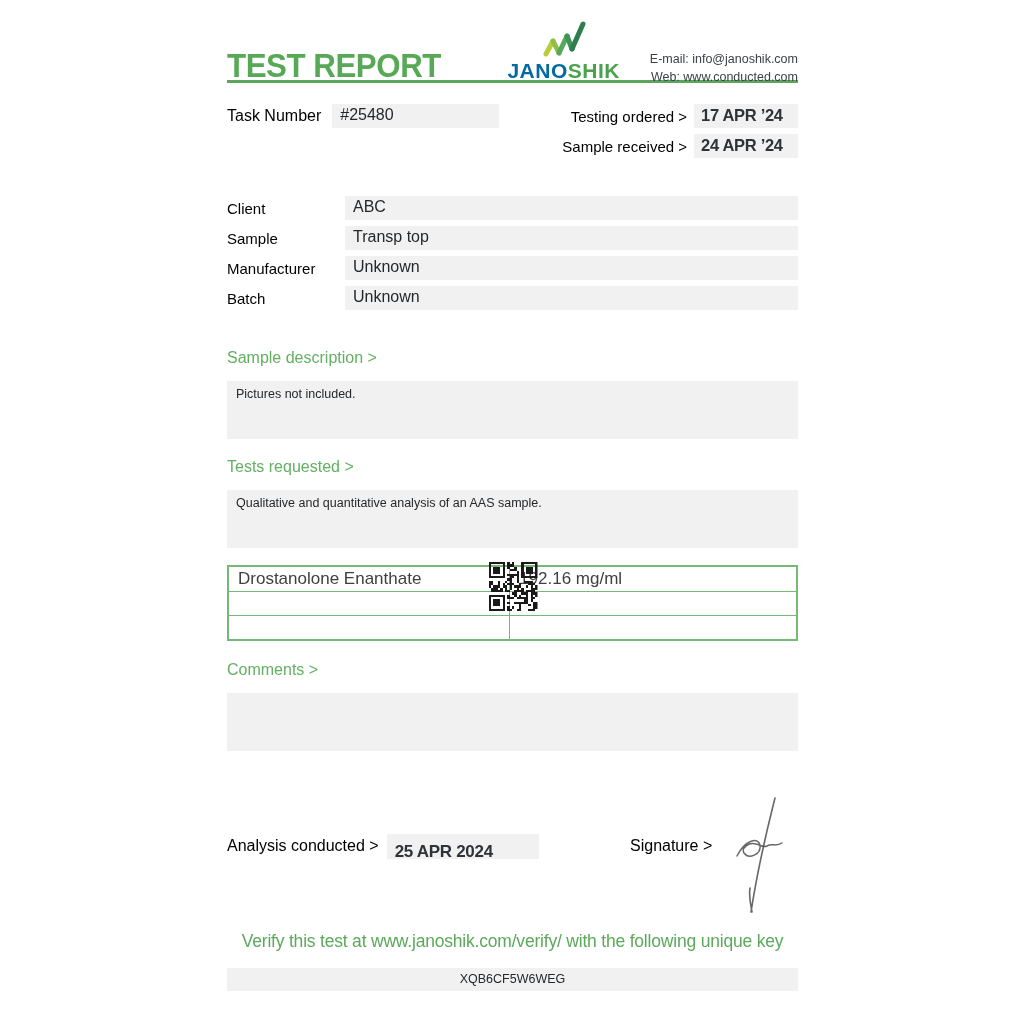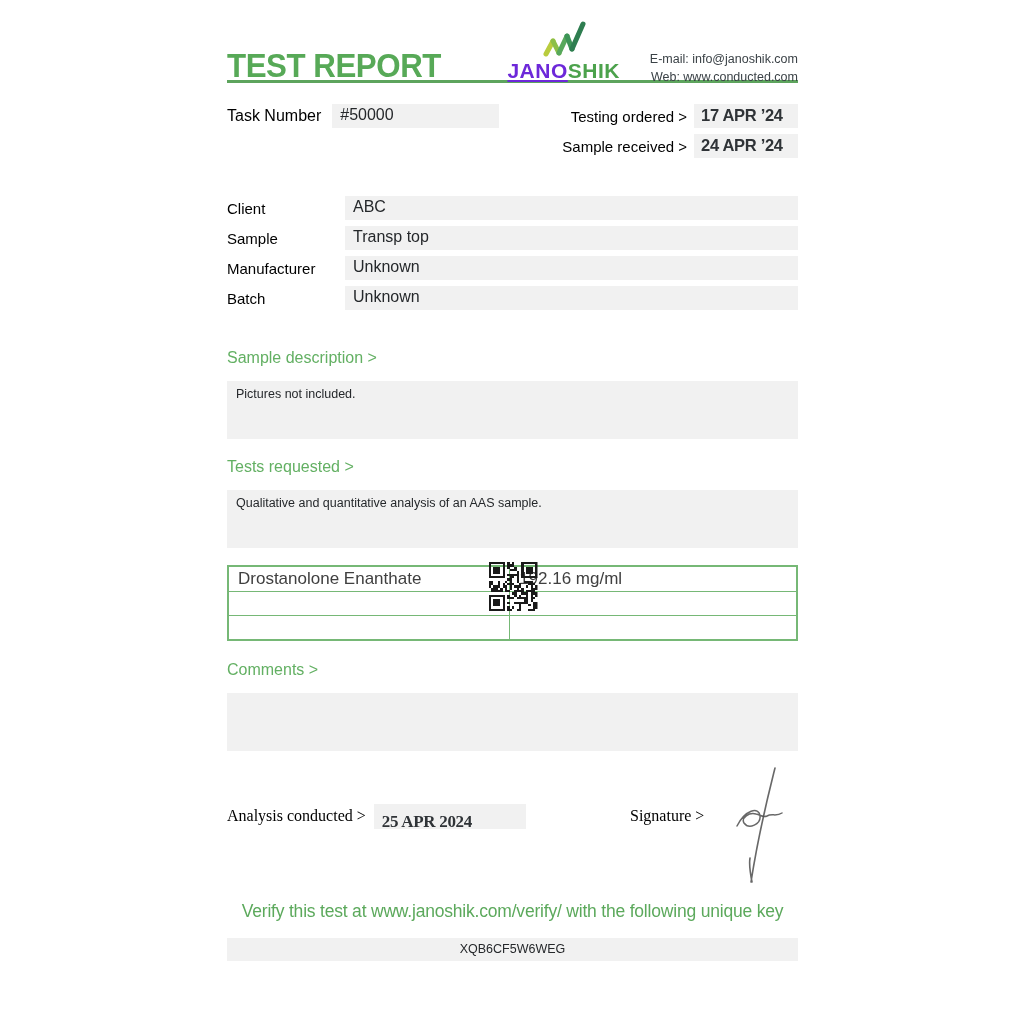--- a/index.html
+++ b/index.html
@@ -22,21 +22,21 @@
     padding-top: 20px; height: 80px;
   }
   .report-title {
     font-size: 34px; font-weight: bold; letter-spacing: -0.5px;
     color: #57a957; margin-top: 26px; transform: scaleX(0.92); transform-origin: left;
     white-space: nowrap;
   }
   .logo { display: flex; flex-direction: column; align-items: center; margin-left: 18px; }
   .logo-icon { height: 38px; margin-bottom: 1px; }
   .logo-text { font-size: 21px; font-weight: bold; letter-spacing: 0.5px; }
-  .logo-text .dark { color: #6d28d9; text-decoration: underline; }
+  .logo-text .dark { color: #0369a1; }
   .logo-text .green { color: #4ca24c; }
   .contact { text-align: right; font-size: 12.5px; color: #3b4247; margin-top: 30px; line-height: 1.45; }
   .contact .lbl { color: #3b4247; }
   .divider { border-bottom: 3px solid #5da45d; margin-top: 0px; }
 
   
   .green-label { color: #000000; font-size: 15px; white-space: nowrap; }
   .gray-box { background: #f1f1f1; }
   .value-text { font-size: 16px; color: #25282b; }
 
@@ -83,21 +83,21 @@
     border-collapse: collapse;
   }
   .results-table td {
     border: 1px solid #76b876; height: 24px;
     font-size: 17px; padding: 2px 9px; color: #404040;
   }
   .results-table { border: 2px solid #76b876; }
   .results-table td.col-substance { width: 49.5%; }
 
   
-  .footer-row { margin-top: 53px; display: flex; align-items: flex-start; position: relative; height: 26px; font-family: Liberation Serif, serif; }
+  .footer-row { margin-top: 83px; display: flex; align-items: flex-start; position: relative; height: 26px; }
   .footer-row .green-label { font-size: 16px; margin-top: 3px; }
   .analysis-box {
     width: 152px; height: 25px; margin-left: 8px;
     padding: 8px 8px; font-size: 17px; font-weight: bold; letter-spacing: -0.3px;
     white-space: nowrap;
   }
   .signature-wrap { position: absolute; left: 403px; top: 0; display: flex; }
   .signature-svg { position: absolute; left: 93px; top: -40px; }
 
   
@@ -139,21 +139,21 @@
         <span class="lbl">Web:</span>
         <span>www.conducted.com</span>
       </div>
     </div>
   </div>
   <div class="divider"></div>
 
   <div class="task-row">
     <div class="task-left">
       <span class="green-label">Task Number</span>
-      <div class="task-number-box gray-box value-text">#50000</div>
+      <div class="task-number-box gray-box value-text">#25480</div>
     </div>
     <div class="dates">
       <div class="date-line">
         <span class="green-label">Testing ordered &gt;</span>
         <div class="date-box gray-box">17 APR ’24</div>
       </div>
       <div class="date-line">
         <span class="green-label">Sample received &gt;</span>
         <div class="date-box gray-box">24 APR ’24</div>
       </div>

